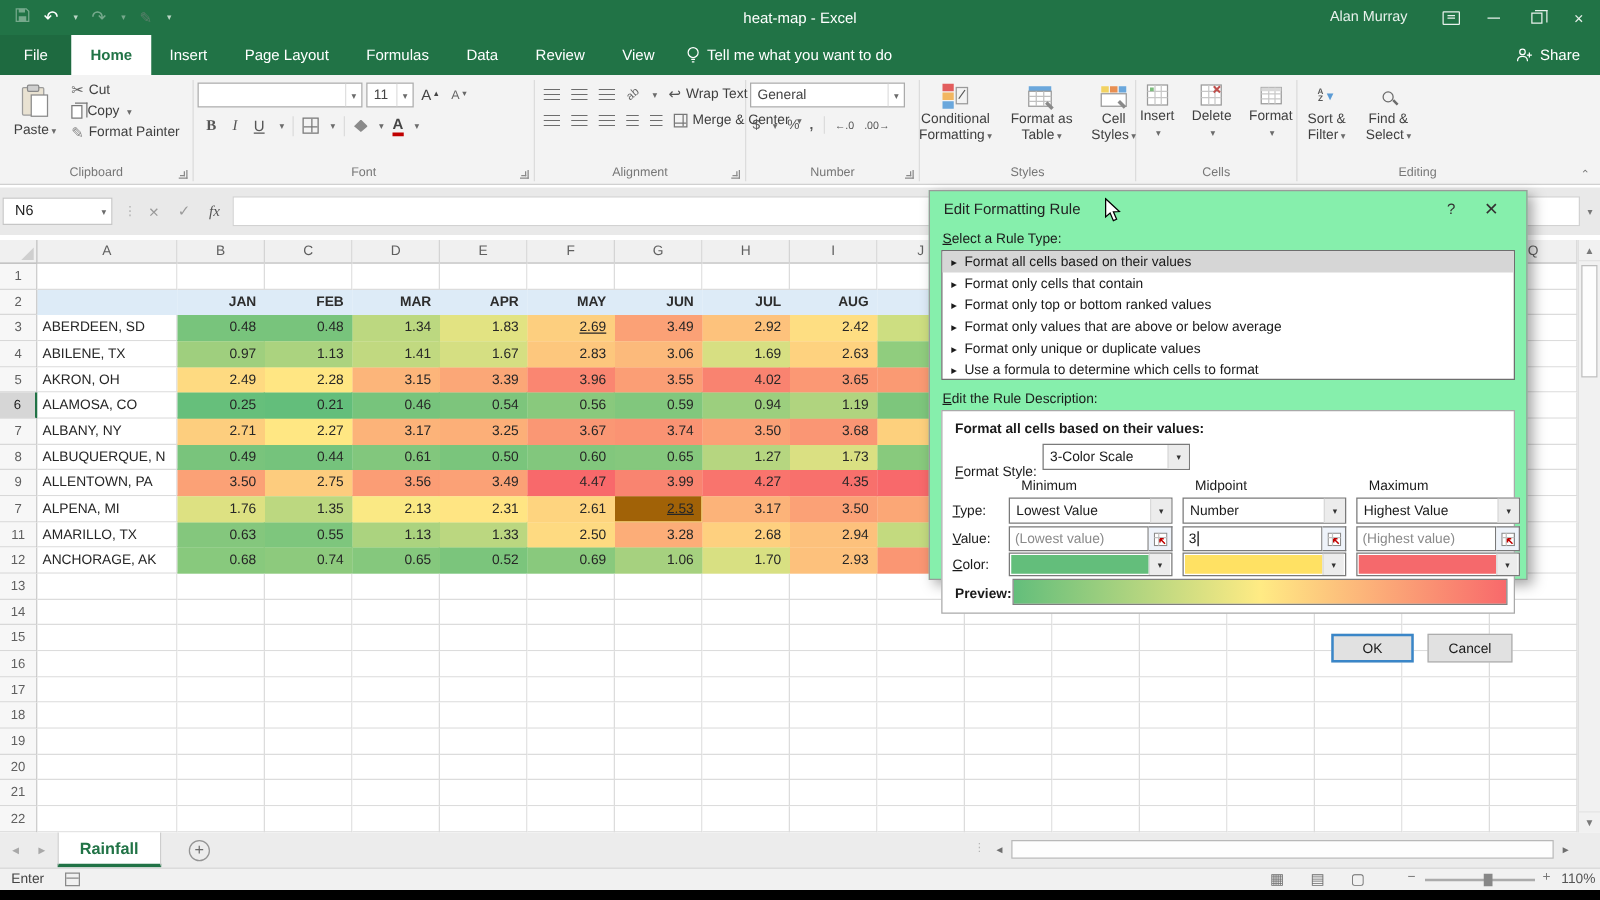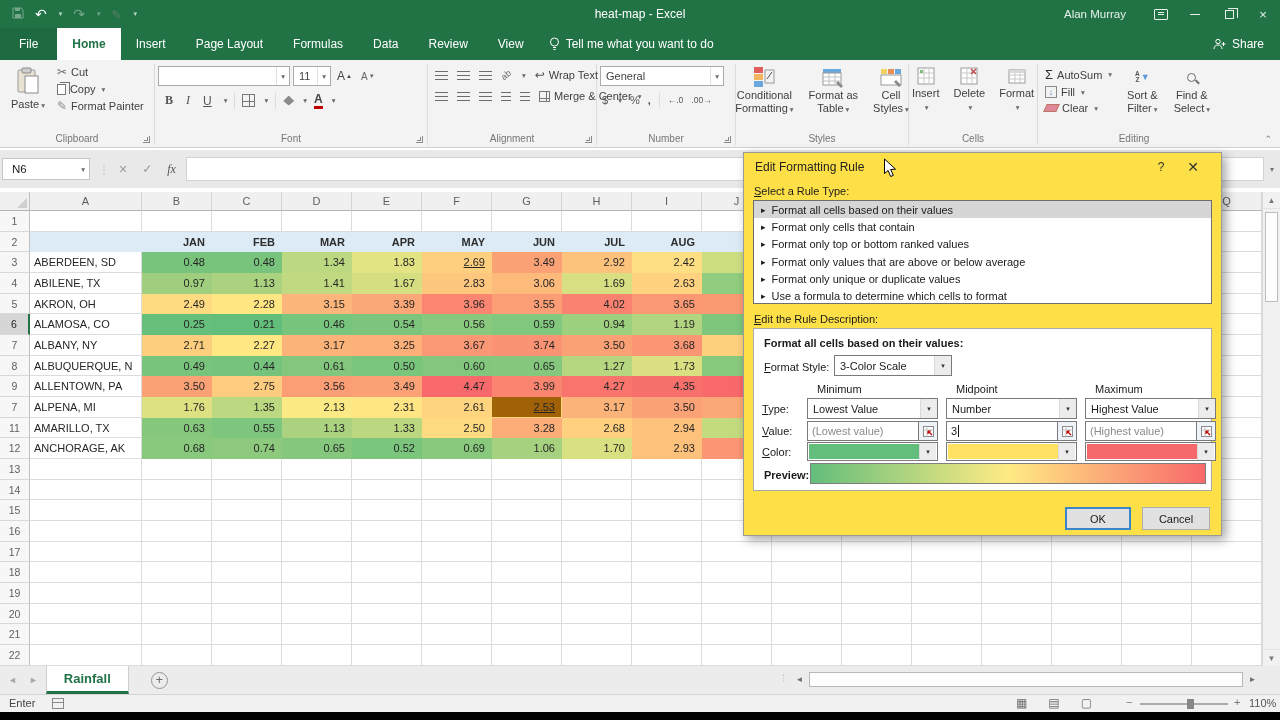--- a/index.html
+++ b/index.html
@@ -120,33 +120,33 @@
 .smacro{position:absolute;left:52px;top:3px;width:12px;height:11px;border:1px solid #8a8a8a;background:linear-gradient(#8a8a8a,#8a8a8a) 0 3px/100% 1px no-repeat}
 .views{position:absolute;left:1016px;top:1px;display:flex;gap:21px;color:#6e6e6e;font-size:12px;line-height:15px}
 .zminus{position:absolute;left:1126px;top:1px;color:#777}
 .ztrack{position:absolute;left:1140px;top:8px;width:88px;height:2px;background:#ababab}
 .zthumb{position:absolute;left:47px;top:-4px;width:7px;height:10px;background:#878787}
 .zplus{position:absolute;left:1234px;top:1px;color:#777}
 .zlevel{position:absolute;left:1249px;top:2px;color:#555}
 .blackbar{position:absolute;left:0;top:712px;width:1280px;height:8px;background:#000;z-index:6}
 
 
-.dlg{position:absolute;left:743px;top:152px;width:479px;height:384px;background:#fde047;border:1px solid #9a9a9a;box-shadow:4px 4px 10px rgba(0,0,0,.35);z-index:10;font-size:11px;color:#1a1a1a}
+.dlg{position:absolute;left:743px;top:152px;width:479px;height:312px;background:#86efac;border:1px solid #9a9a9a;box-shadow:4px 4px 10px rgba(0,0,0,.35);z-index:10;font-size:11px;color:#1a1a1a}
 .dlg-title{height:27px;display:flex;align-items:center;padding:0 11px;font-size:12px;color:#222}
 .dlg-help{margin-left:auto;width:30px;text-align:center;color:#333;font-size:12px}
 .dlg-x{width:34px;text-align:center;color:#333;font-size:14px}
 .dl-label{margin:5px 10px 3px}
 .ak{text-decoration:underline}
 .rulelist{margin:0 9px;background:#fff;border:1px solid #6e6e6e;height:104px}
 .ritem{height:17.3px;display:flex;align-items:center;padding-left:7px;gap:6px}
 .ritem.sel{background:#d6d6d6}
 .rarrow{font-size:9px}
 .gbox{position:relative;margin:3px 9px 0;background:#fff;border:1px solid #a9a9a9;height:163px}
 .gb-head{position:absolute;left:10px;top:8px;font-weight:700}
-.fs-label{position:absolute;left:10px;top:32px}
+.fs-label{position:absolute;left:10px;top:43px}
 .fs-combo{position:absolute;left:80px;top:26px;width:118px}
 .dcombo{border:1px solid #7a7a7a;background:#fff;height:21px;display:flex;align-items:center;padding-left:5px}
 .darr{margin-left:auto;width:17px;height:100%;background:#ececec;border-left:1px solid #d9d9d9;display:flex;align-items:center;justify-content:center;font-size:7px;color:#333}
 .colhdr{position:absolute;top:54px}
 .c1{left:53px;width:131px}.c2{left:192px;width:131px}.c3{left:331px;width:131px}
 .hl1{left:63px}.hl2{left:202px}.hl3{left:341px}
 .rowlbl{position:absolute;left:8px}
 .drow{position:absolute;width:131px}
 .vfield{display:flex;height:20px}
 .vf-in{flex:1;border:1px solid #7a7a7a;background:#fff;display:flex;align-items:center;padding-left:4px;overflow:hidden;white-space:nowrap}
@@ -416,37 +416,20 @@
           </svg>
         <span><span>Format</span><br><span class="dd g-dd"></span></span>
       </div>
     </div>
     <div class="rg-label"><span>Cells</span></div>
   </div>
   <div class="vsep"></div>
 
   <div class="rgroup" style="width:192px">
     <div class="rg-body" style="gap:6px">
-      <div style="padding-top:2px">
-        <div class="rbtn">
-            <span class="g-sigma"></span>
-            <span>AutoSum</span>
-            <span class="dd g-dd"></span>
-          </div>
-        <div class="rbtn">
-            <span class="ic-boxdown">↓</span>
-            <span>Fill</span>
-            <span class="dd g-dd"></span>
-          </div>
-        <div class="rbtn">
-            <span class="ic-eraser"></span>
-            <span>Clear</span>
-            <span class="dd g-dd"></span>
-          </div>
-      </div>
       <div class="bigbtn">
         <span style="display:flex;align-items:center;gap:1px;height:24px">
             <span class="az">
               <span>A</span>
               <span>Z</span>
             </span>
             <span class="funnel">▼</span>
           </span>
         <span><span>Sort &amp;</span><br><span>Filter</span><span class="dd g-dd"></span></span>
       </div>

